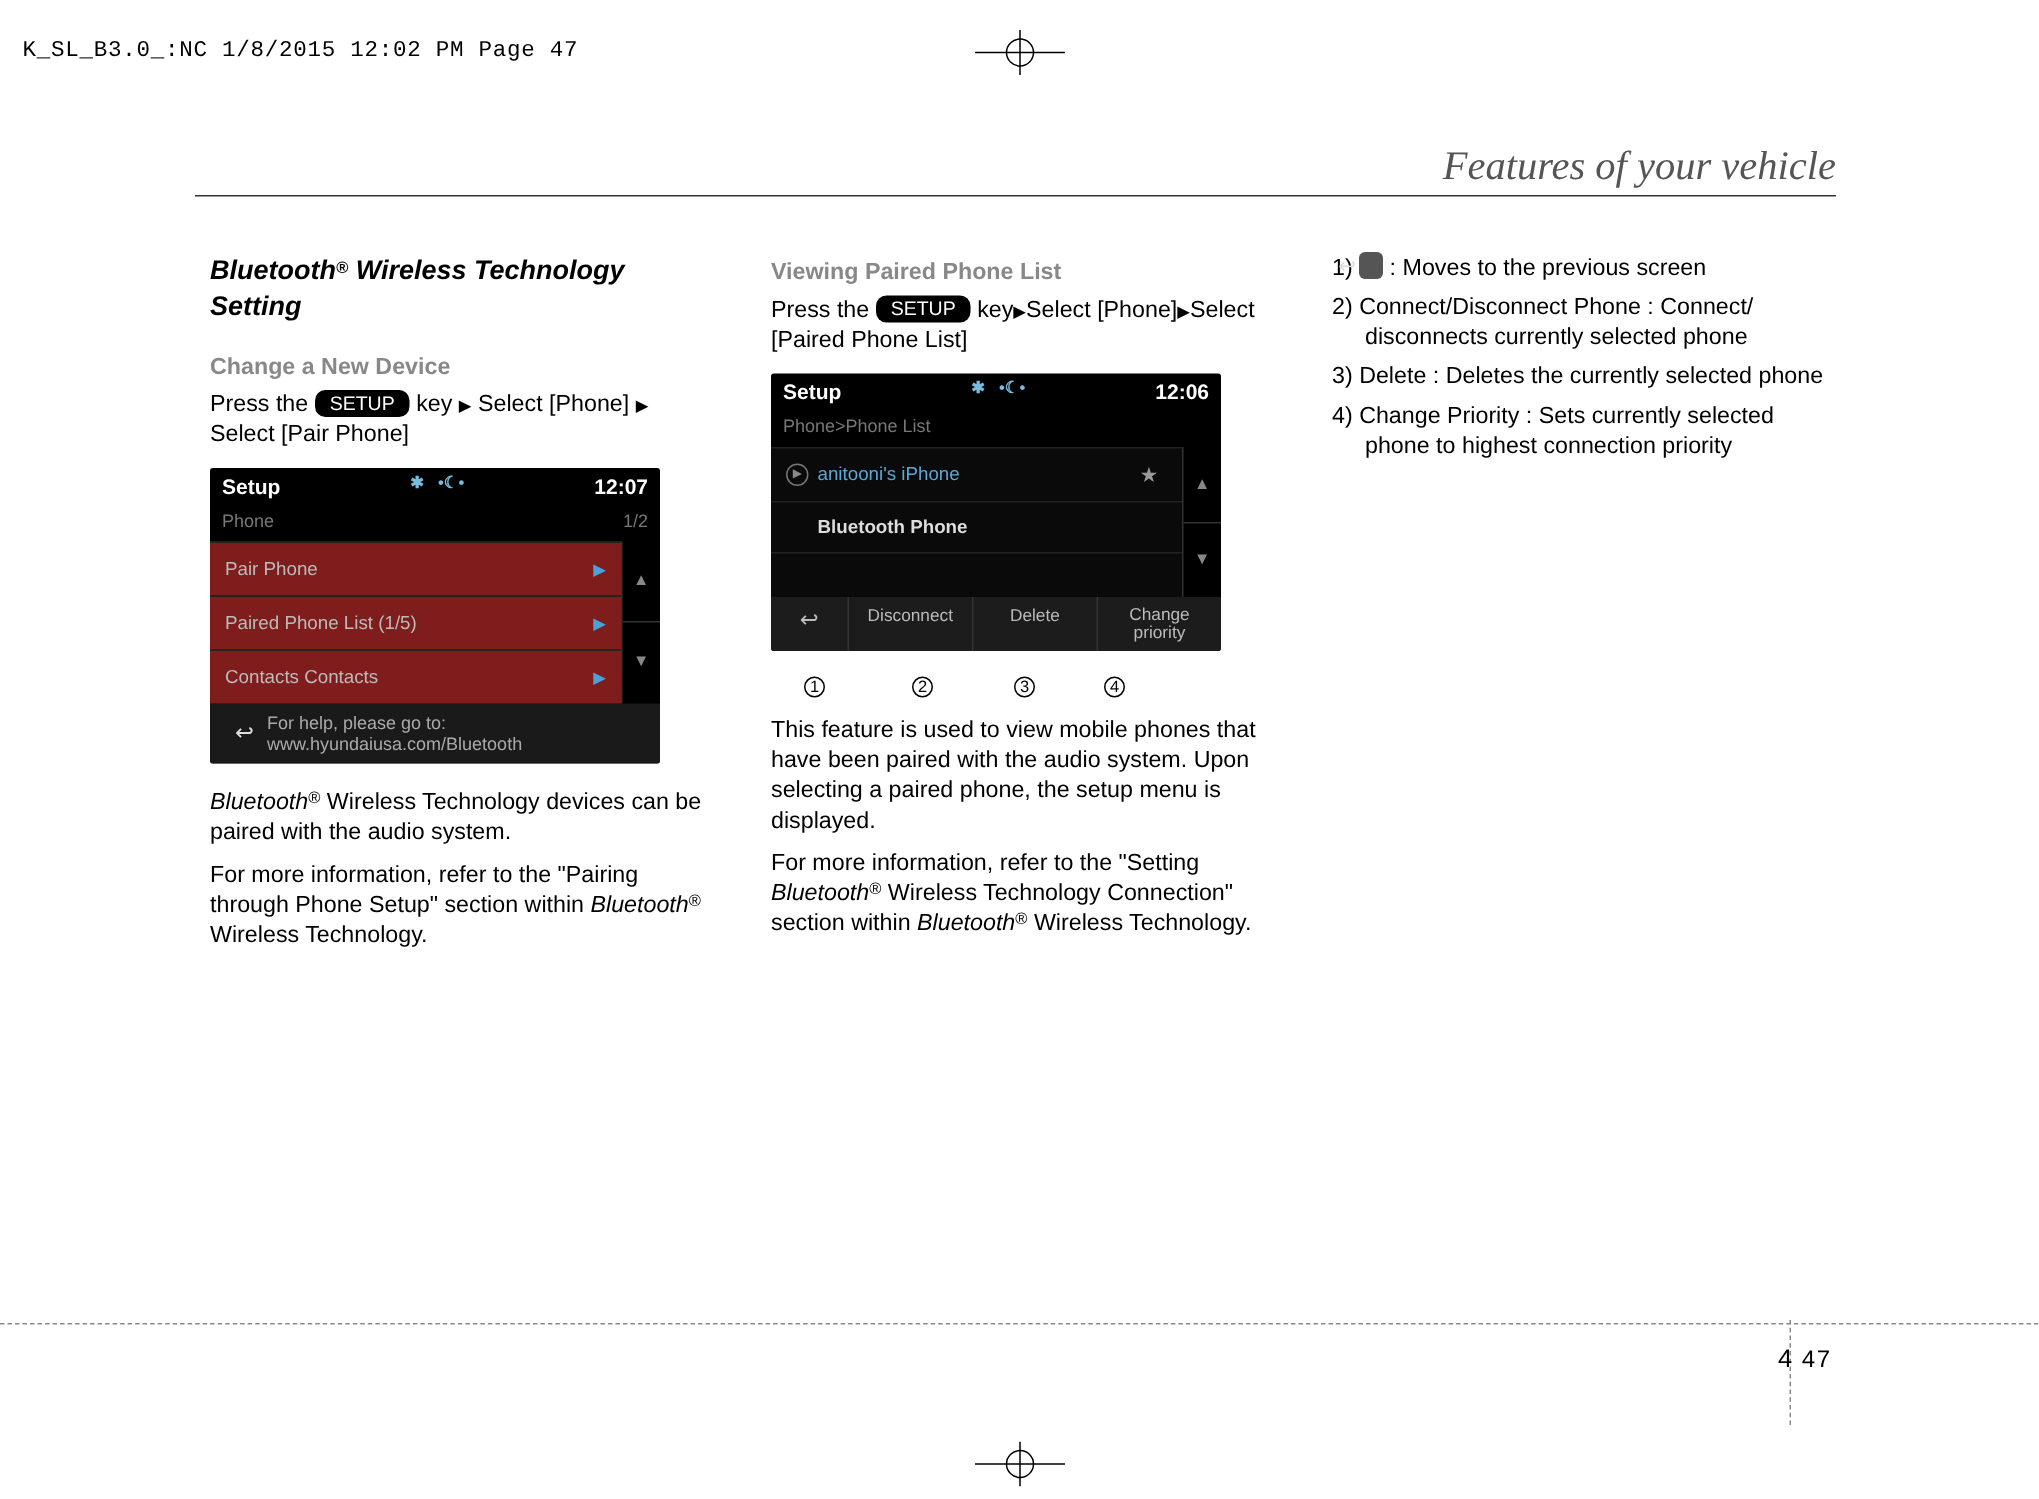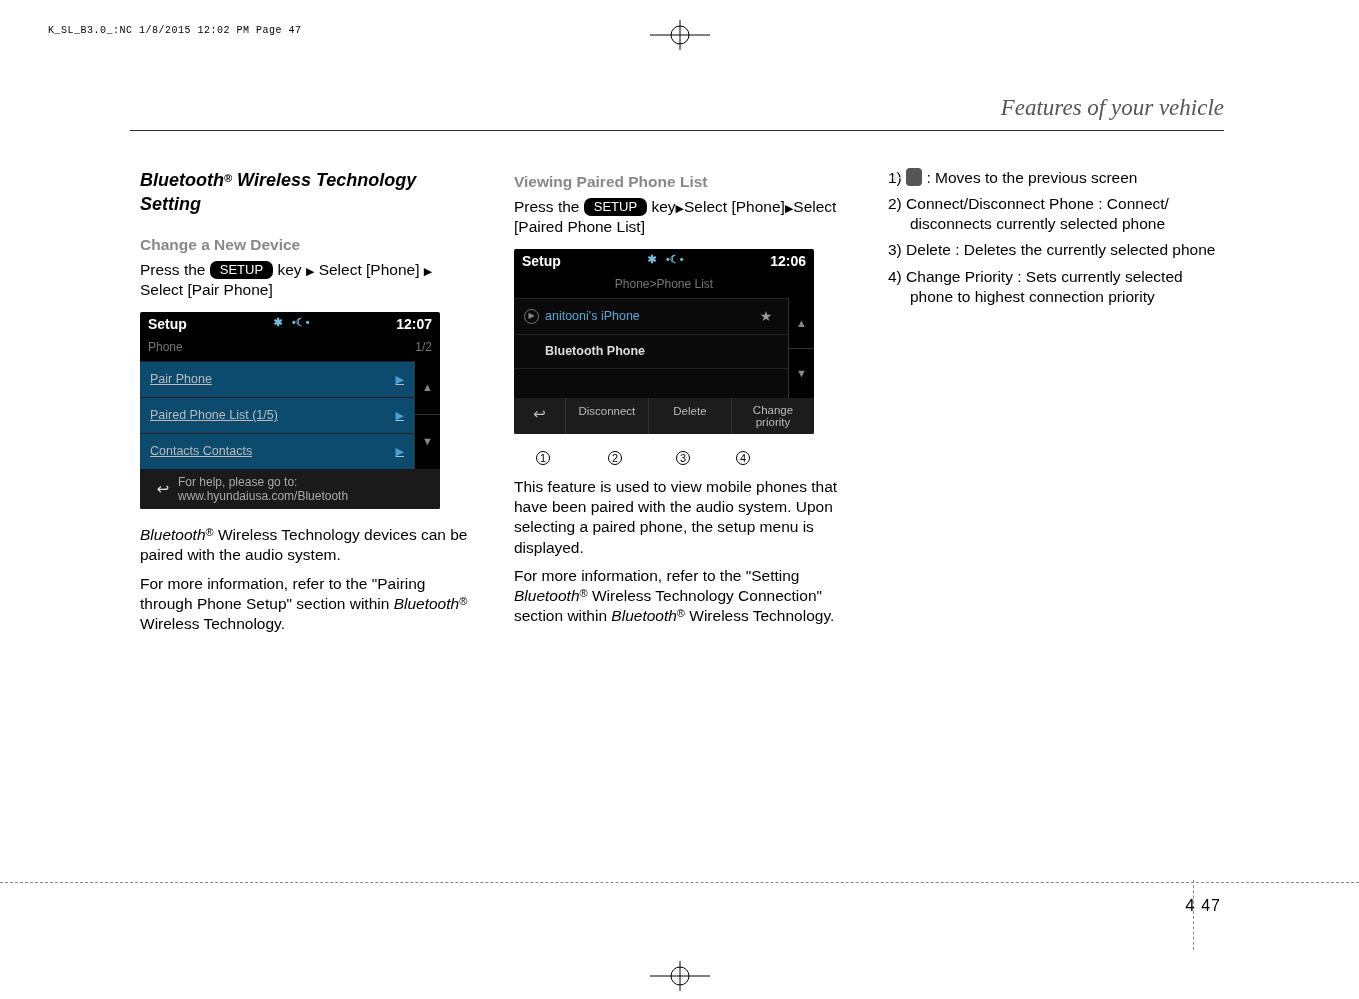--- a/index.html
+++ b/index.html
@@ -17,30 +17,30 @@
     top: 20px;
     left: 50%;
     transform: translateX(-50%);
     font-size: 18px;
     color: #000;
   }
   .crop-marks-top svg { display: block; }
   .header-line {
     position: absolute;
     top: 25px;
-    left: 48px;
-    font-size: 10px;
+    left: 15px;
+    font-size: 15px;
     font-family: "Courier New", monospace;
     letter-spacing: 0.5px;
   }
   .chapter-title {
     position: absolute;
     top: 95px;
     right: 135px;
-    font-size: 23px;
+    font-size: 27px;
     font-family: Georgia, 'Times New Roman', serif;
     font-style: oblique;
     color: #555;
     margin-left: 32px;
   }
   .rule-line {
     position: absolute;
     top: 130px;
     left: 130px;
     right: 135px;
@@ -103,31 +103,29 @@
     justify-content: space-between;
     padding: 3px 8px;
     font-weight: bold;
     font-size: 14px;
     color:#fff;
   }
   .ss-sub {
     padding: 2px 8px 6px 8px;
     color:#777;
     font-size: 12px;
-    text-align: center;
   }
   .ss-row {
     display:flex;
-    align-items:center;
+    align-items:flex-end;
     padding: 9px 10px;
-    background:#0c4a6e;
+    background:#7f1d1d;
     color:#bbb;
     border-top:1px solid #222;
     position:relative;
-    text-decoration:underline;
   }
   .ss-row .arrow-r {
     margin-left:auto;
     color:#4aa3d8;
     font-size:11px;
   }
   .ss-side {
     display:flex; flex-direction:column; width:26px;
     border-left:1px solid #333;
   }

